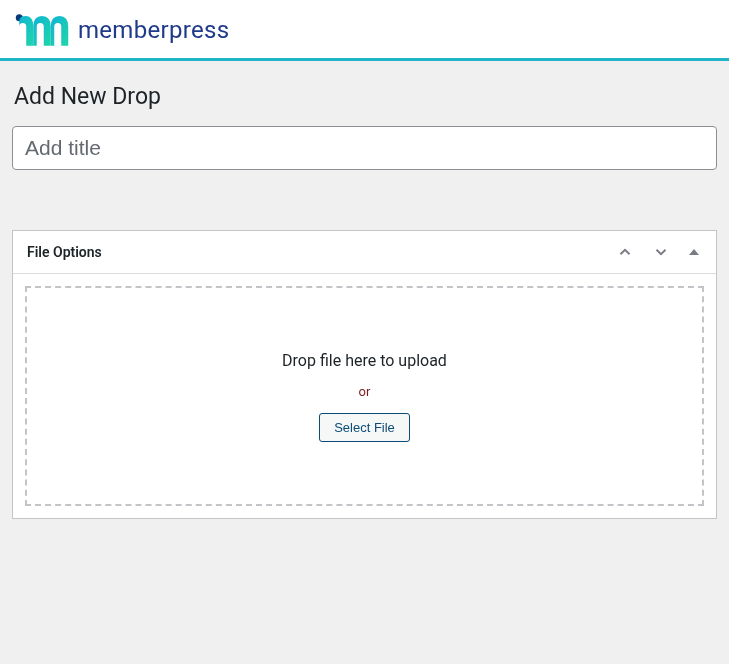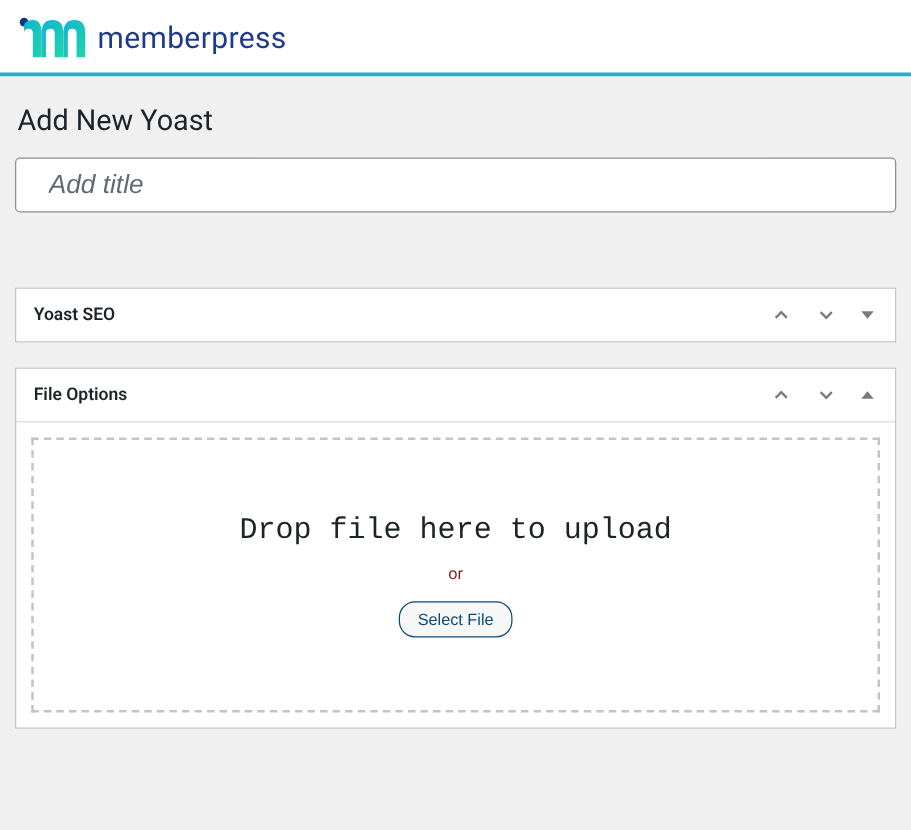--- a/index.html
+++ b/index.html
@@ -35,28 +35,27 @@
     .page-title {
       font-size: 23px;
       font-weight: 400;
       color: #1d2327;
       margin-bottom: 16px;
       padding-left: 2px;
     }
     .title-input {
       width: 100%;
       font-size: 21px;
-      padding: 8px 26px;
+      padding: 8px 12px;
       border: 1px solid #8c8f94;
       border-radius: 4px;
       background: #fff;
       color: #1d2327;
       outline: none;
       height: 44px;
-      font-style: italic;
     }
     .title-input::placeholder {
       color: #646970;
     }
     .panel {
       background: #fff;
       border: 1px solid #c3c4c7;
       margin-top: 20px;
     }
     .panel + .panel { margin-top: 20px; }
@@ -100,36 +99,35 @@
       border: 2px dashed #c3c4c7;
       min-height: 220px;
       display: flex;
       flex-direction: column;
       align-items: center;
       justify-content: center;
       gap: 14px;
       padding: 30px 10px;
     }
     .upload-title {
-      font-size: 24px;
+      font-size: 16px;
       color: #1d2327;
       font-weight: 400;
-      font-family: Liberation Mono, monospace;
     }
     .upload-or {
       font-size: 13px;
       color: #7f1d1d;
     }
     .select-file-btn {
       border: 1px solid #0a4b78;
       background: #f6f7f7;
       color: #0a4b78;
       font-size: 13px;
       padding: 6px 14px;
-      border-radius: 13px;
+      border-radius: 3px;
       cursor: pointer;
     }
     .max-size {
       font-size: 13px;
       color: #3c434a;
       padding: 14px 4px 8px 4px;
     }
   </style>
 </head>
 <body>
@@ -144,48 +142,26 @@
     </defs>
     <circle cx="6" cy="8" r="4" fill="#0a3a7a"></circle>
     <path d="M6 12 Q6 6 14 6 Q22 6 22 18 L22 40 L14 40 L14 18 Q14 14 10 14 Q6 14 6 18" fill="url(#g1)"></path>
     <path d="M22 18 Q22 6 32 6 Q42 6 42 18 L42 40 L34 40 L34 18 Q34 14 30 14 Q26 14 26 18 L26 40 L22 40 Z" fill="url(#g1)"></path>
     <path d="M42 18 Q42 6 52 6 Q62 6 62 18 L62 40 L54 40 L54 18 Q54 14 50 14 Q46 14 46 18 L46 40 L42 40 Z" fill="url(#g1)"></path>
   </svg>
   <span class="brand-text">memberpress</span>
 </div>
 
 <div class="content">
-  <h1 class="page-title">Add New Yoast</h1>
+  <h1 class="page-title">Add New Drop</h1>
 
   <input type="text" class="title-input" placeholder="Add title" style="">
 
   <div class="panel-spacer"></div>
 
-  <div class="panel collapsed">
-    <div class="panel-header">
-      <span class="panel-title">Yoast SEO</span>
-      <div class="panel-controls">
-        <button class="ctrl-btn">
-          <svg viewBox="0 0 24 24" fill="none" stroke="currentColor" stroke-width="2.5">
-              <polyline points="6 15 12 9 18 15"></polyline>
-            </svg>
-        </button>
-        <button class="ctrl-btn">
-          <svg viewBox="0 0 24 24" fill="none" stroke="currentColor" stroke-width="2.5">
-              <polyline points="6 9 12 15 18 9"></polyline>
-            </svg>
-        </button>
-        <button class="ctrl-btn tri-btn">
-          <svg viewBox="0 0 12 12">
-              <polygon points="1,3 11,3 6,9" fill="currentColor"></polygon>
-            </svg>
-        </button>
-      </div>
-    </div>
-  </div>
 
   <div class="panel">
     <div class="panel-header">
       <span class="panel-title">File Options</span>
       <div class="panel-controls">
         <button class="ctrl-btn">
           <svg viewBox="0 0 24 24" fill="none" stroke="currentColor" stroke-width="2.5">
               <polyline points="6 15 12 9 18 15"></polyline>
             </svg>
         </button>

